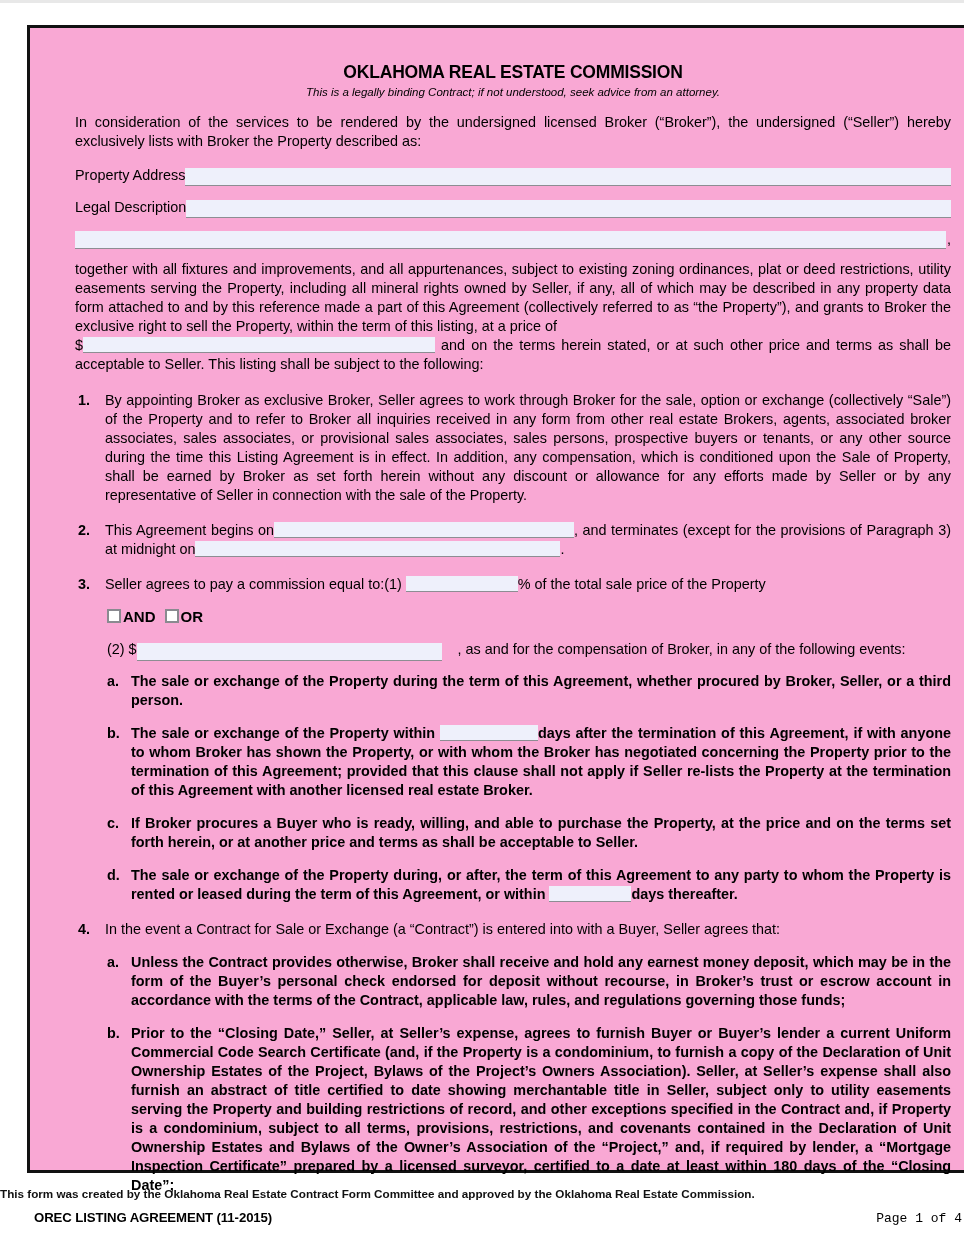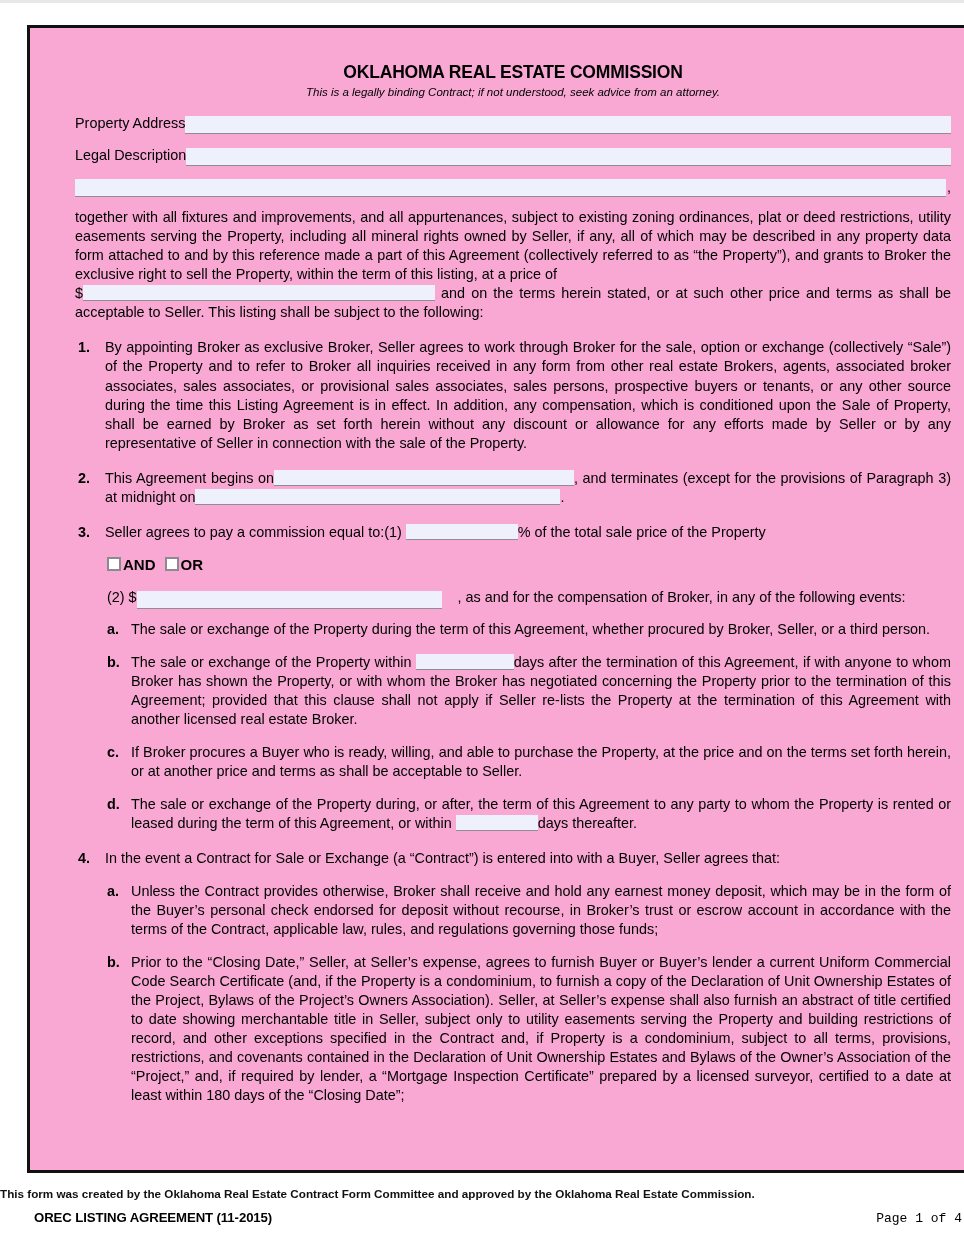--- a/index.html
+++ b/index.html
@@ -145,20 +145,21 @@
     padding-left: 32px;
   }
   .subitem .letter {
     width: 24px;
     flex: 0 0 24px;
     font-weight: bold;
   }
   .subitem .body {
     flex: 1 1 auto;
     text-align: justify;
+    font-weight: bold;
   }
 
   
   .ib {
     display: inline-block;
     background: #eef0fb;
     border-bottom: 1.5px solid #8d8d93;
     height: 15px;
     vertical-align: -3px;
   }
@@ -237,20 +238,21 @@
 <div class="page">
 
   <div class="scan-top-rule"></div>
 
   <div class="border-box">
     <div class="content">
 
       <div class="org-title">OKLAHOMA REAL ESTATE COMMISSION</div>
       <div class="org-subtitle">This is a legally binding Contract; if not understood, seek advice from an attorney.</div>
 
+      <div class="para">In consideration of the services to be rendered by the undersigned licensed Broker (“Broker”), the undersigned (“Seller”) hereby exclusively lists with Broker the Property described as:</div>
 
       <div class="labeled-line">
         <span class="lbl">Property Address</span>
         <span class="blank grow"></span>
       </div>
 
       <div class="labeled-line">
         <span class="lbl">Legal Description</span>
         <span class="blank grow"></span>
       </div>

